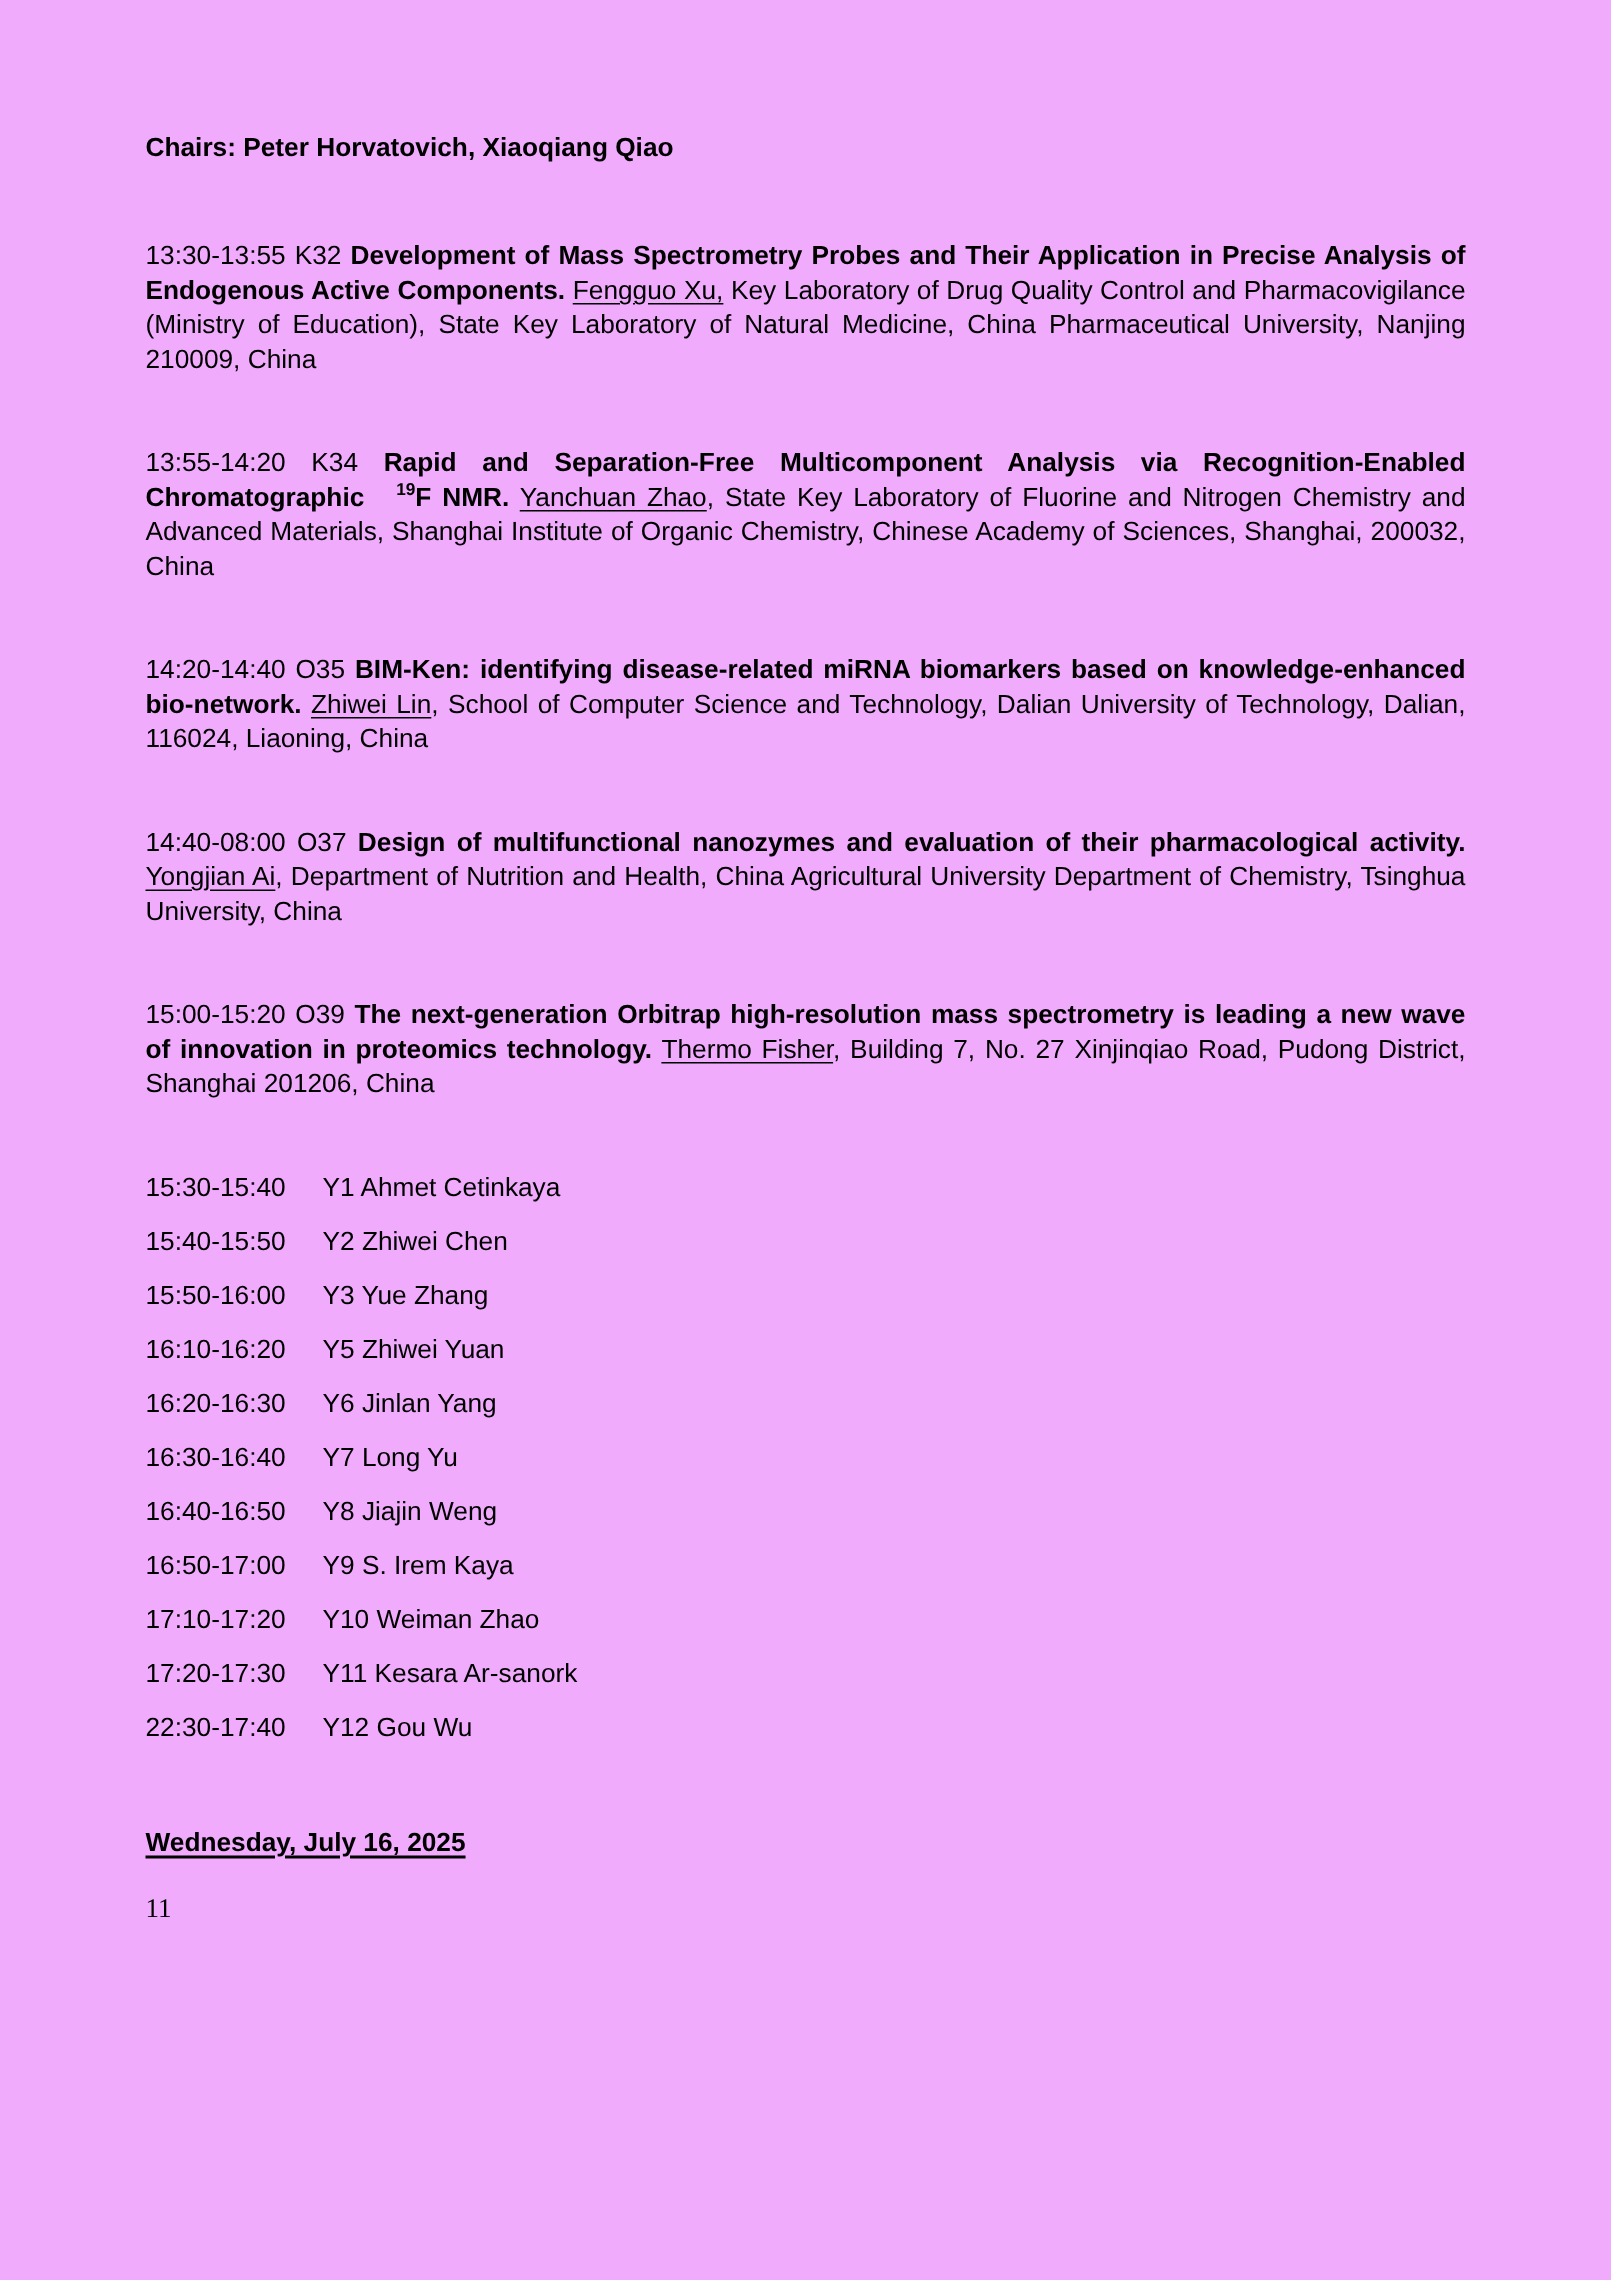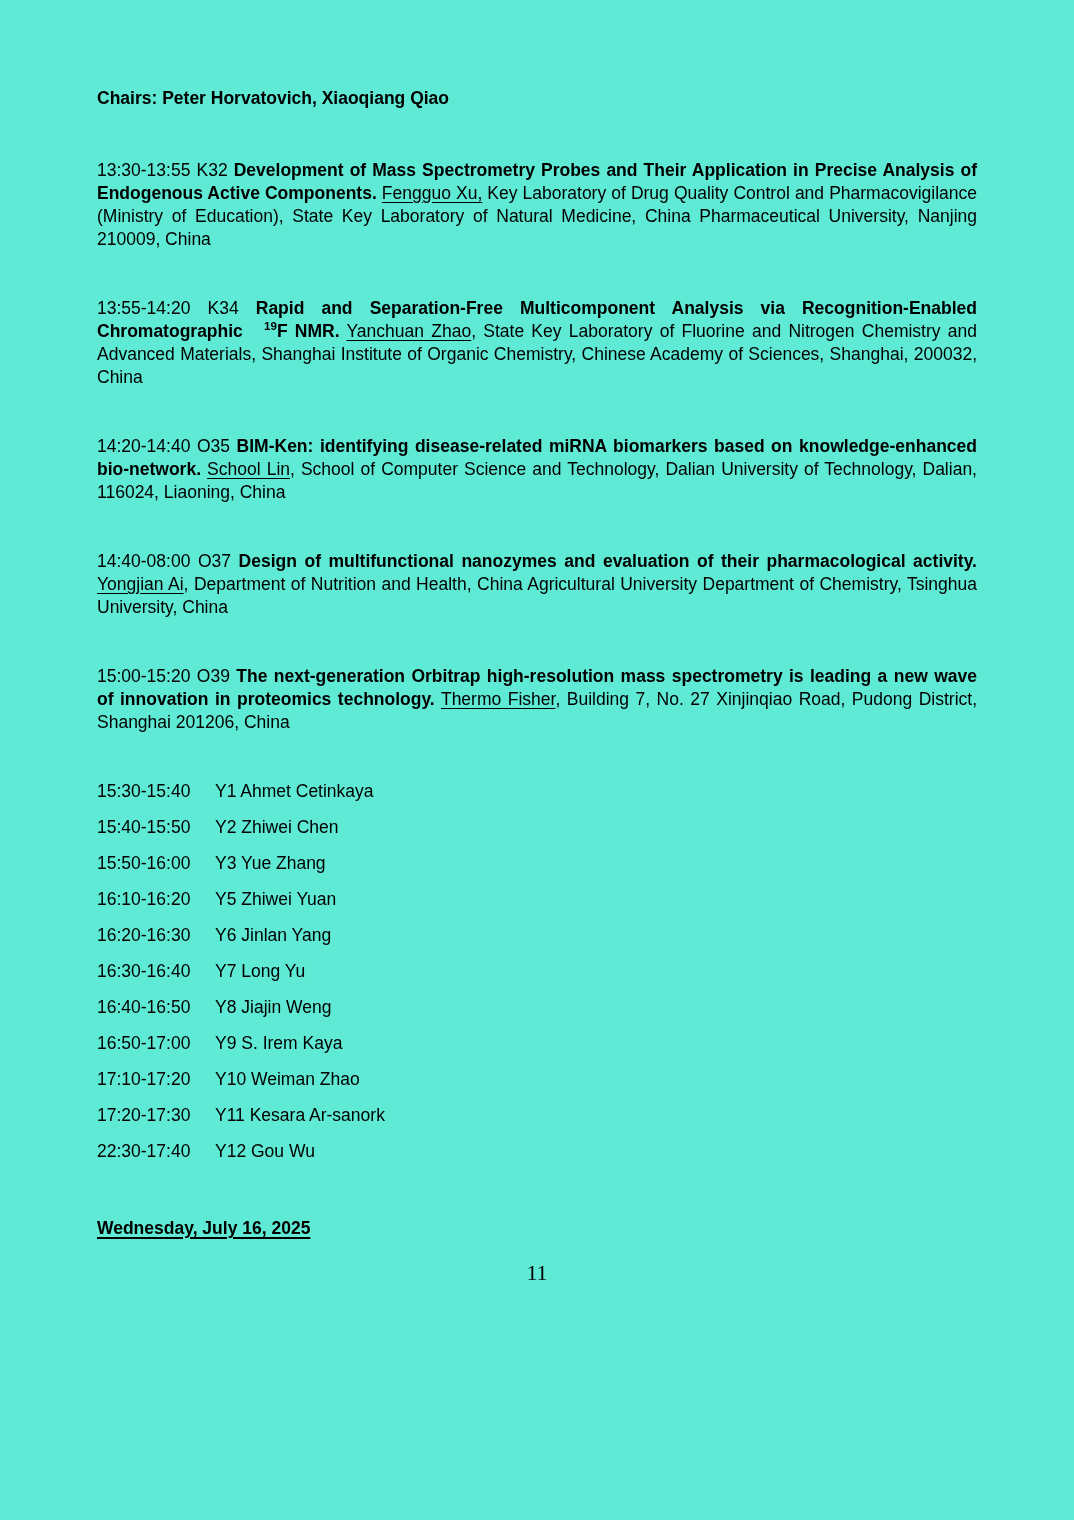--- a/index.html
+++ b/index.html
@@ -4,21 +4,21 @@
 <style>
   html, body {
     margin: 0;
     padding: 0;
     background: #ffffff;
   }
   .page {
     position: relative;
     width: 1074px;
     height: 1520px;
-    background: #5eead4;
+    background: #f0abfc;
     color: #000000;
     font-family: "Liberation Sans", sans-serif;
     font-size: 17.5px;
     line-height: 23px;
     box-sizing: border-box;
     padding: 87px 97px 0 97px;
     overflow: hidden;
   }
   p { margin: 0; }
   .chairs {
@@ -54,37 +54,37 @@
   }
   .footer-heading {
     font-weight: bold;
     text-decoration: underline;
     text-underline-offset: 3px;
     text-decoration-thickness: 2px;
     margin-top: 54px;
   }
   .page-number {
     margin-top: 21px;
-    text-align: center;
+    text-align: left;
     font-family: "Liberation Serif", serif;
-    font-size: 22px;
+    font-size: 18px;
   }
 </style>
 </head>
 <body>
 
 <div class="page">
 
   <p class="chairs">Chairs: Peter Horvatovich, Xiaoqiang Qiao</p>
 
   <p class="talk"><span>13:30-13:55</span> <span>K32</span> <span class="b">Development of Mass Spectrometry Probes and Their Application in Precise Analysis of Endogenous Active Components.</span> <span class="u">Fengguo Xu,</span> <span>Key Laboratory of Drug Quality Control and Pharmacovigilance (Ministry of Education), State Key Laboratory of Natural Medicine, China Pharmaceutical University, Nanjing 210009, China</span></p>
 
   <p class="talk"><span>13:55-14:20</span> <span>K34</span> <span class="b"><span>Rapid and Separation-Free Multicomponent Analysis via Recognition-Enabled Chromatographic</span> <sup>19</sup><span>F NMR.</span></span> <span class="u">Yanchuan Zhao</span><span>, State Key Laboratory of Fluorine and Nitrogen Chemistry and Advanced Materials, Shanghai Institute of Organic Chemistry, Chinese Academy of Sciences, Shanghai, 200032, China</span></p>
 
-  <p class="talk"><span>14:20-14:40</span> <span>O35</span> <span class="b">BIM-Ken: identifying disease-related miRNA biomarkers based on knowledge-enhanced bio-network.</span> <span class="u">School Lin</span><span>, School of Computer Science and Technology, Dalian University of Technology, Dalian, 116024, Liaoning, China</span></p>
+  <p class="talk"><span>14:20-14:40</span> <span>O35</span> <span class="b">BIM-Ken: identifying disease-related miRNA biomarkers based on knowledge-enhanced bio-network.</span> <span class="u">Zhiwei Lin</span><span>, School of Computer Science and Technology, Dalian University of Technology, Dalian, 116024, Liaoning, China</span></p>
 
   <p class="talk"><span>14:40-08:00</span> <span>O37</span> <span class="b">Design of multifunctional nanozymes and evaluation of their pharmacological activity.</span> <span class="u">Yongjian Ai</span><span>, Department of Nutrition and Health, China Agricultural University Department of Chemistry, Tsinghua University, China</span></p>
 
   <p class="talk"><span>15:00-15:20</span> <span>O39</span> <span class="b">The next-generation Orbitrap high-resolution mass spectrometry is leading a new wave of innovation in proteomics technology.</span> <span class="u">Thermo Fisher</span><span>, Building 7, No. 27 Xinjinqiao Road, Pudong District, Shanghai 201206, China</span></p>
 
 
 
   <div>
     <div class="yrow"><span class="ytime">15:30-15:40</span><span>Y1 Ahmet Cetinkaya</span></div>
     <div class="yrow"><span class="ytime">15:40-15:50</span><span>Y2 Zhiwei Chen</span></div>

